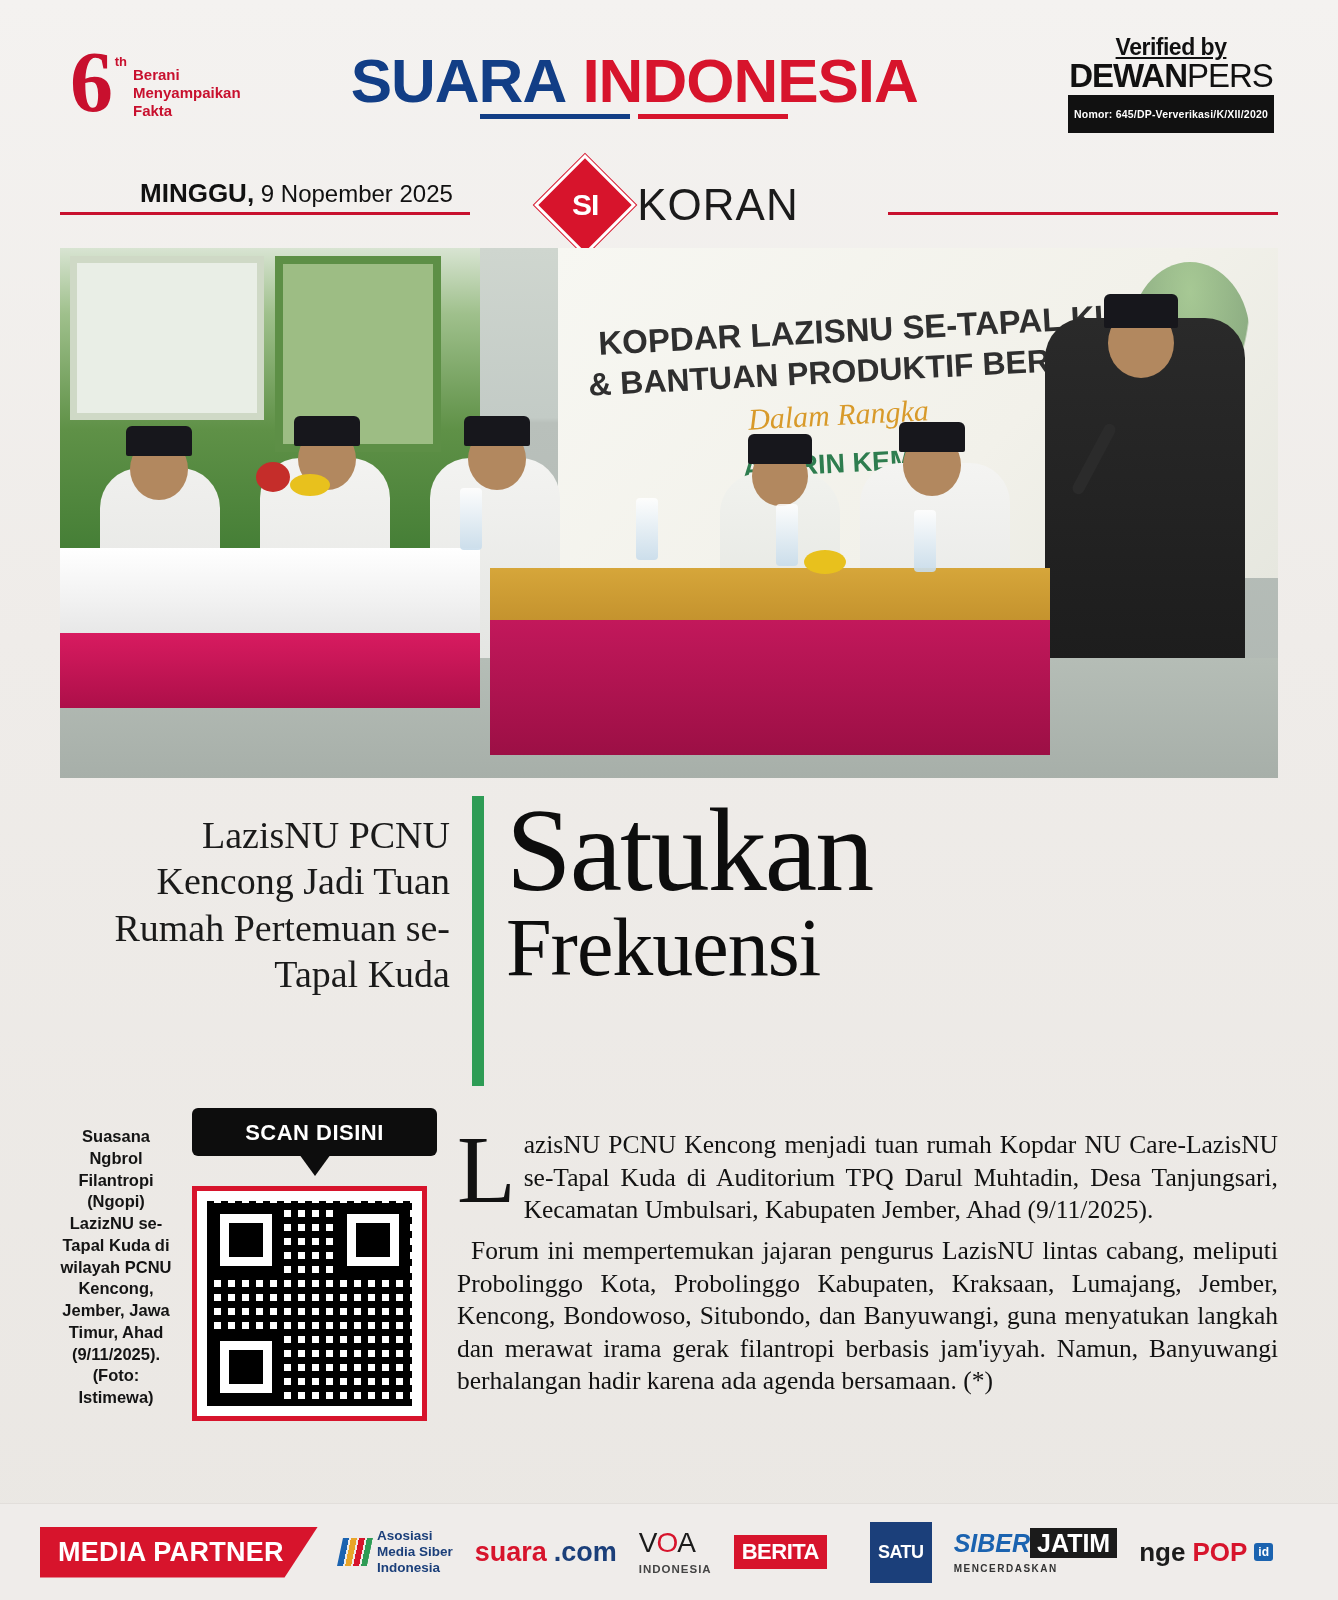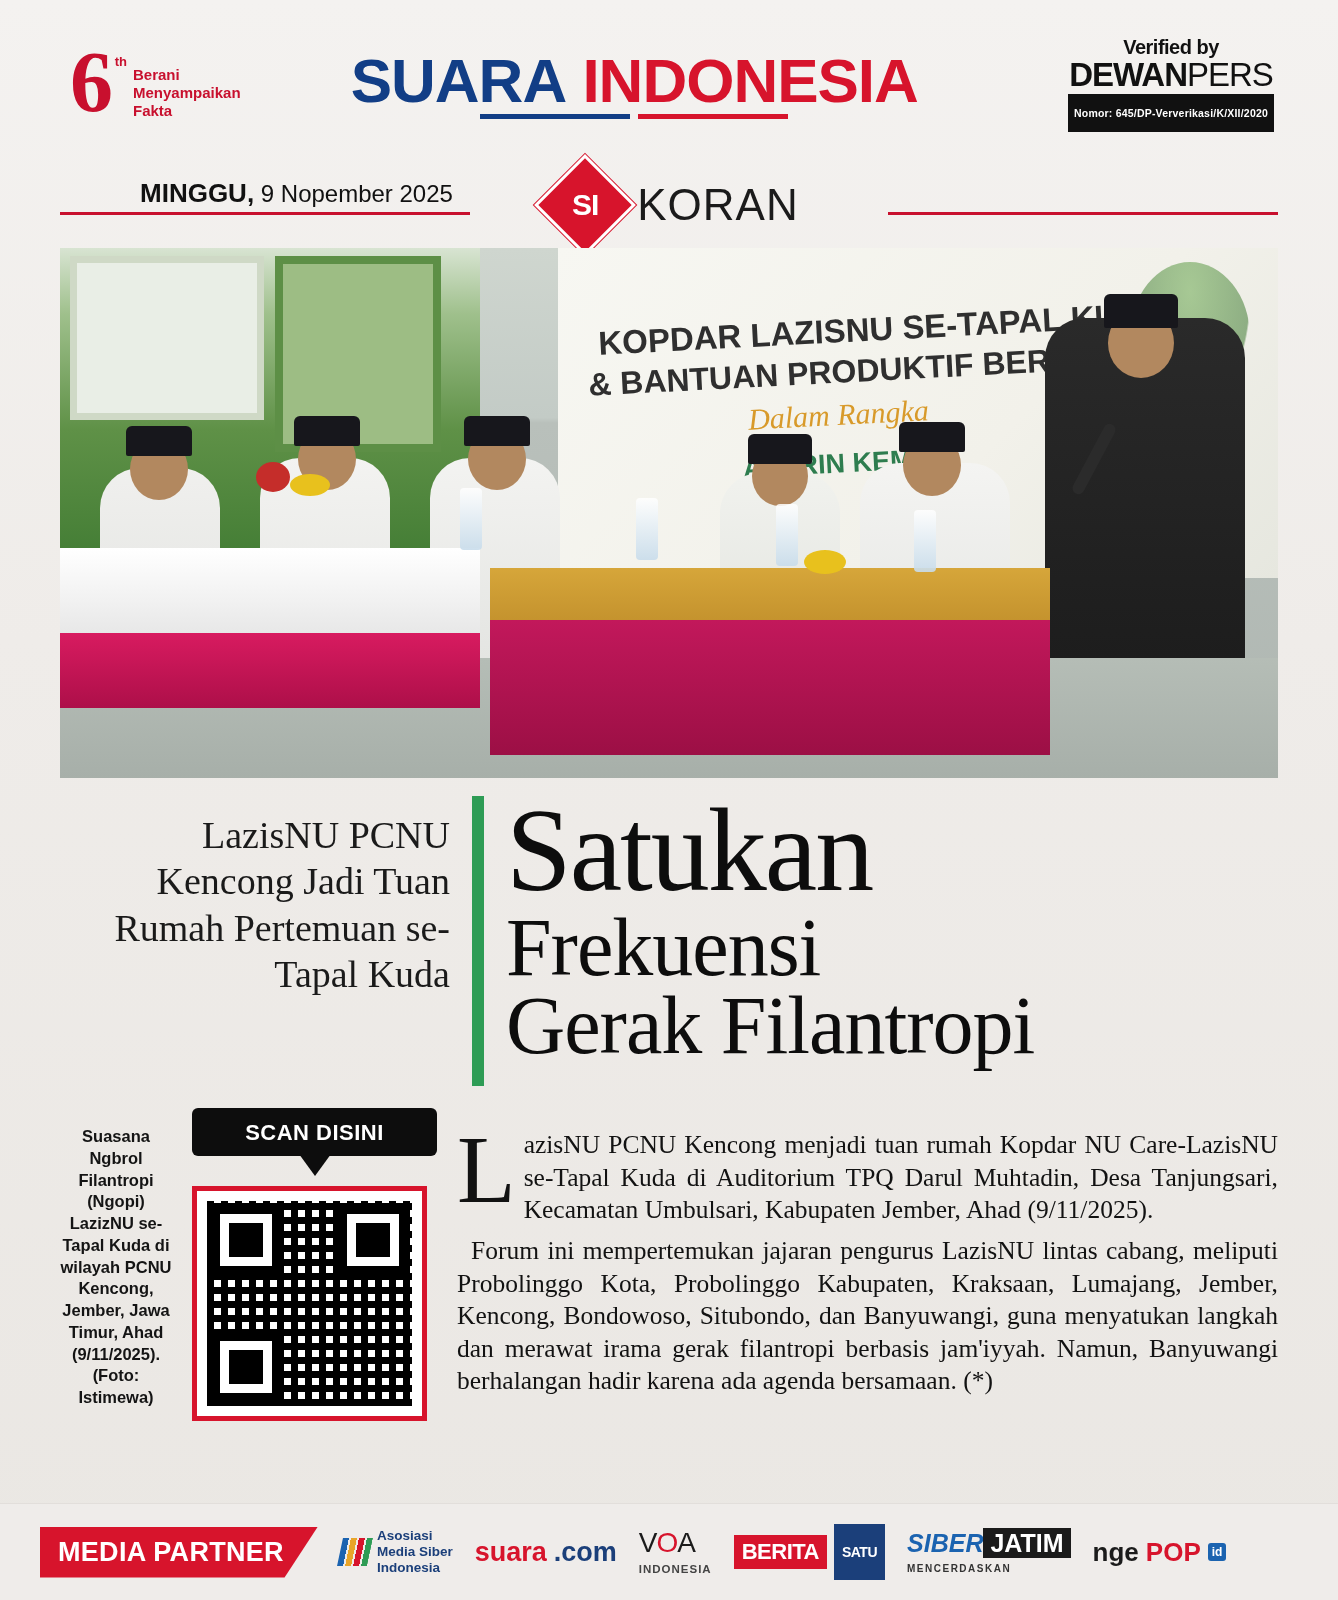--- a/index.html
+++ b/index.html
@@ -96,24 +96,25 @@
     color: #111;
     margin-top: 2px;
     letter-spacing: 0.3px;
   }
   .verified {
     text-align: center;
     padding-right: 4px;
   }
   .verified .v1 {
     font-weight: 700;
-    font-size: 20px;
+    font-size: 23px;
     color: #111;
     letter-spacing: -0.5px;
     line-height: 1.05;
+    text-decoration: underline;
   }
   .verified .v2 {
     font-weight: 700;
     font-size: 33px;
     color: #111;
     letter-spacing: -1px;
     line-height: 1;
   }
   .verified .v2 .thin { font-weight: 400; }
   .verified .vnum {
@@ -466,22 +467,22 @@
   .suaracom .s { color: #d7142c; }
   .suaracom .c { color: #1b3f7a; }
   .voa .v { font-size: 28px; font-weight: 400; color: #1b1b1b; letter-spacing: -1px; }
   .voa .v .dot { color: #d7142c; }
   .voa .sub { font-size: 11.5px; color: #444; letter-spacing: 1px; font-weight: 700; }
   .beritasatu .b {
     background: #d7142c; color: #fff; font-size: 22px; font-weight: 700;
     padding: 4px 8px; letter-spacing: -0.5px;
   }
   .beritasatu .s {
-    background: #1b3f7a; color: #fff; font-size: 14px; font-weight: 700;
-    padding: 20px 8px; letter-spacing: -0.5px;
+    background: #1b3f7a; color: #fff; font-size: 18px; font-weight: 700;
+    padding: 20px 8px; letter-spacing: -0.5px; margin-left: 36px;
   }
   .siber .a { color: #1b63b0; font-size: 25px; font-weight: 700; font-style: italic; }
   .siber .b {
     background: #1b1b1b; color: #fff; font-size: 25px; font-weight: 700;
     padding: 1px 7px;
   }
   .siber .sub { font-size: 10px; letter-spacing: 1.5px; color: #333; font-weight: 700; }
   .ngepop .n { font-size: 26px; font-weight: 700; color: #1b1b1b; }
   .ngepop .p { font-size: 26px; font-weight: 700; color: #d7142c; }
   .ngepop .id {
@@ -592,21 +593,20 @@
     <div class="fruit" style="left:230px;bottom:282px;width:40px;height:22px;background:#e8c11d;"></div>
     <div class="fruit" style="left:744px;bottom:204px;width:42px;height:24px;background:#e8c11d;"></div>
   </div>
 
   <div class="headline-area">
     <div class="kicker">LazisNU PCNU Kencong Jadi Tuan Rumah Pertemuan se-Tapal Kuda</div>
     <div class="greenbar"></div>
     <div class="headline">
       <div class="h1">Satukan</div>
       <div class="h2">Frekuensi</div>
-      <div class="h3">Gerak Filantropi</div>
     </div>
   </div>
 
   <div class="body-area">
     <div class="caption">Suasana Ngbrol Filantropi (Ngopi) LazizNU se-Tapal Kuda di wilayah PCNU Kencong, Jember, Jawa Timur, Ahad (9/11/2025). (Foto: Istimewa)</div>
 
     <div class="qrblock">
       <div class="scanbar">SCAN DISINI</div>
       <div class="qrframe">
         <div class="qr">

